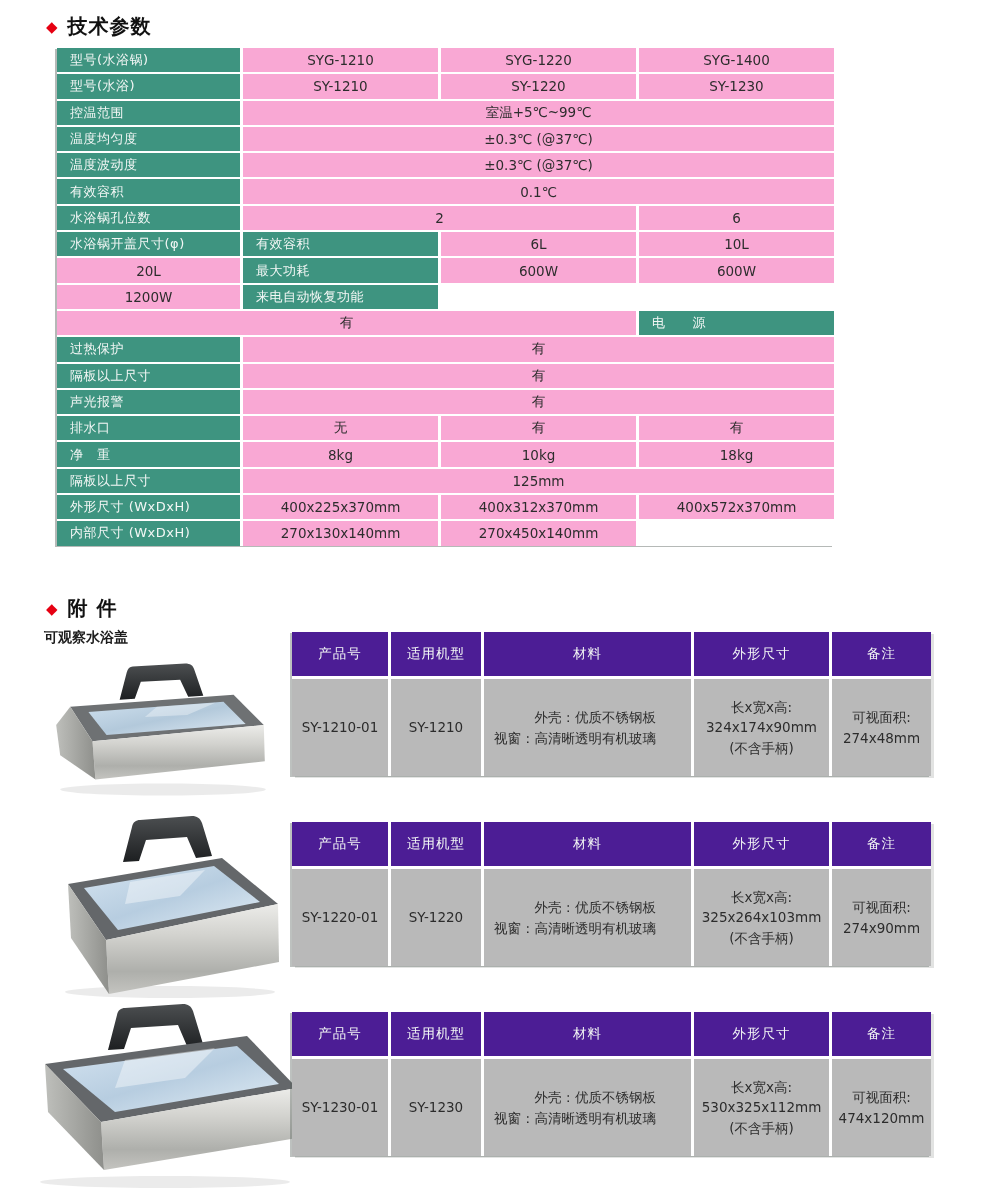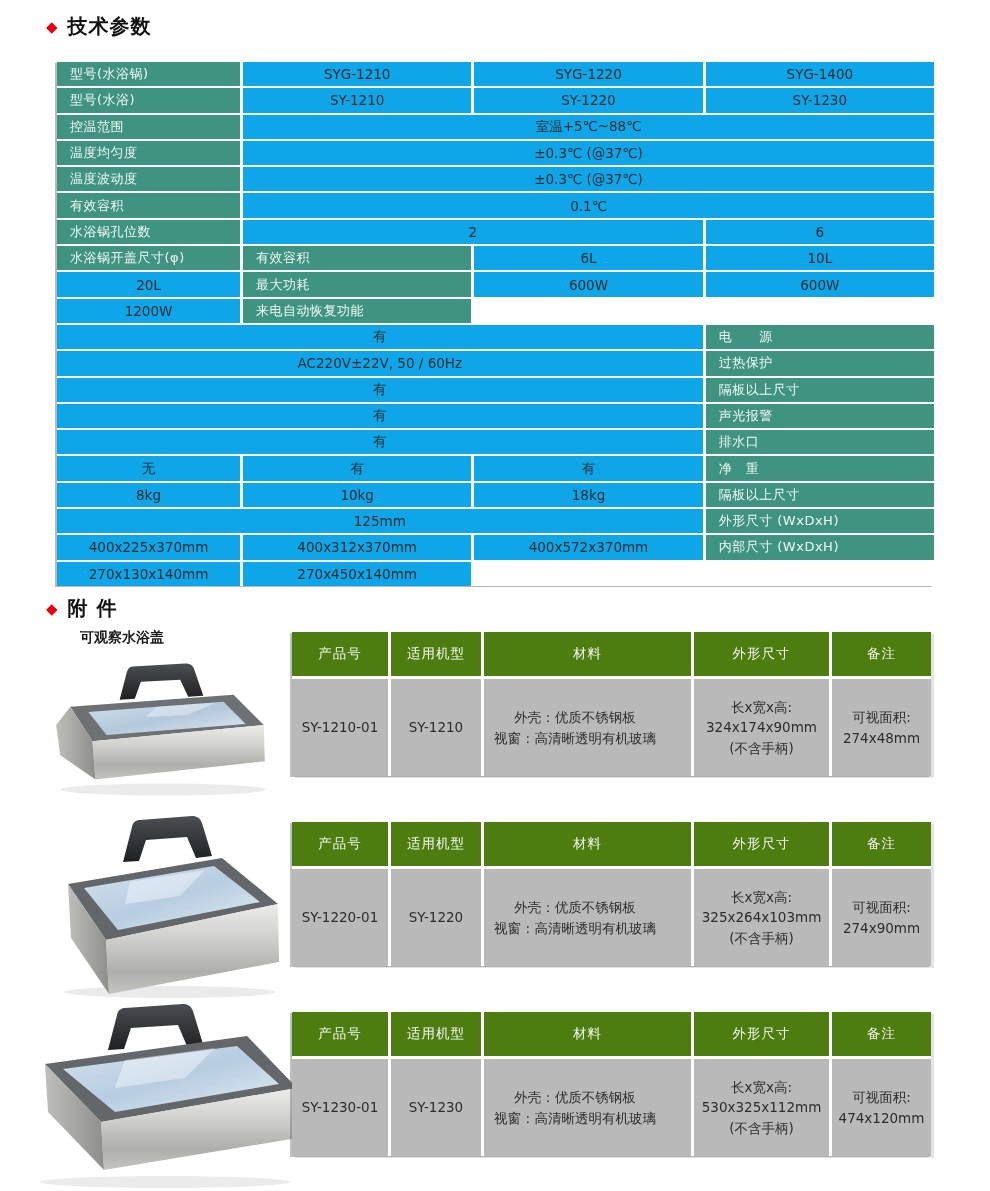--- a/index.html
+++ b/index.html
@@ -9,60 +9,60 @@
     font-family: "DejaVu Sans", "Liberation Sans", sans-serif;
     overflow: hidden;
   }
   .section-title {
     position: absolute; left: 46px; display: flex; align-items: center; gap: 9px;
     font-size: 20px; font-weight: bold; color: #111; letter-spacing: 1px;
   }
   .section-title .diamond { color: #e60012; font-size: 15px; line-height: 1; transform: translateY(1px); }
   #tech-title { top: 13px; }
   #acc-title  { top: 595px; }
-  .acc-note { position: absolute; left: 44px; top: 629px; font-size: 14px; font-weight: bold; color: #1c1c1c; margin-left: 36px; }
+  .acc-note { position: absolute; left: 44px; top: 629px; font-size: 14px; font-weight: bold; color: #1c1c1c; }
 
   
   .spec-table {
-    position: absolute; left: 57px; top: 62px; width: 877px;
+    position: absolute; left: 57px; top: 48px; width: 777px;
     display: grid; grid-template-columns: 183px 1fr 1fr 1fr;
     grid-auto-rows: 24.3px; gap: 2px 3px;
     box-shadow: -2px 1px 0 rgba(90,100,96,.45);
   }
   .lbl {
     background: #3e9480; color: #f3f7f5; font-size: 13px;
     display: flex; align-items: center; padding-left: 13px; letter-spacing: .5px;
   }
   .val {
-    background: #0ea5e9; color: #2d2d2d; font-size: 13.5px;
+    background: #f9a8d4; color: #2d2d2d; font-size: 13.5px;
     display: flex; align-items: center; justify-content: center;
   }
   .sp3 { grid-column: span 3; }
   .sp2 { grid-column: span 2; }
 
   
   .acc-table {
     position: absolute; left: 292px; width: 639px;
     display: grid; grid-template-columns: 96px 90px 207px 135px 99px;
     grid-template-rows: 44px 97px; gap: 3px;
     box-shadow: -2px 1px 0 rgba(90,100,96,.4), 3px 2px 0 rgba(150,155,152,.28);
   }
   #acc-table-0 { top: 632px; }
   #acc-table-1 { top: 822px; }
   #acc-table-2 { top: 1012px; }
   .ah {
-    background: #4d7c0f; color: #f3f7f5; font-size: 13.5px; letter-spacing: 1px;
+    background: #4c1d95; color: #f3f7f5; font-size: 13.5px; letter-spacing: 1px;
     display: flex; align-items: center; justify-content: center;
   }
   .ab {
     background: #b9b9b9; color: #2c2c2c; font-size: 13.5px;
     display: flex; align-items: center; justify-content: center;
     text-align: center; white-space: pre-line; line-height: 1.5;
   }
-  .ab.mat { justify-content: flex-start; text-align: center; padding: 0 10px; }
+  .ab.mat { justify-content: flex-start; text-align: right; padding: 0 10px; }
 
   
   .product-img { position: absolute; }
   #img-0 { left: 36px; top: 648px; width: 254px; height: 152px; }
   #img-1 { left: 40px; top: 804px; width: 250px; height: 196px; }
   #img-2 { left: 14px; top: 996px; width: 292px; height: 194px; }
   .product-img svg { width: 100%; height: 100%; display: block; }
 </style>
 </head>
 <body>
@@ -77,21 +77,21 @@
   <div class="val">SYG-1210</div>
   <div class="val">SYG-1220</div>
   <div class="val">SYG-1400</div>
 
   <div class="lbl">型号(水浴)</div>
   <div class="val">SY-1210</div>
   <div class="val">SY-1220</div>
   <div class="val">SY-1230</div>
 
   <div class="lbl">控温范围</div>
-  <div class="val sp3">室温+5℃~88℃</div>
+  <div class="val sp3">室温+5℃~99℃</div>
 
   <div class="lbl">温度均匀度</div>
   <div class="val sp3">±0.3℃ (@37℃)</div>
 
   <div class="lbl">温度波动度</div>
   <div class="val sp3">±0.3℃ (@37℃)</div>
 
   <div class="lbl">有效容积</div>
   <div class="val sp3">0.1℃</div>
 
@@ -108,21 +108,20 @@
 
   <div class="lbl">最大功耗</div>
   <div class="val">600W</div>
   <div class="val">600W</div>
   <div class="val">1200W</div>
 
   <div class="lbl">来电自动恢复功能</div>
   <div class="val sp3">有</div>
 
   <div class="lbl">电　　源</div>
-  <div class="val sp3">AC220V±22V, 50 / 60Hz</div>
 
   <div class="lbl">过热保护</div>
   <div class="val sp3">有</div>
 
   <div class="lbl">隔板以上尺寸</div>
   <div class="val sp3">有</div>
 
   <div class="lbl">声光报警</div>
   <div class="val sp3">有</div>
 

